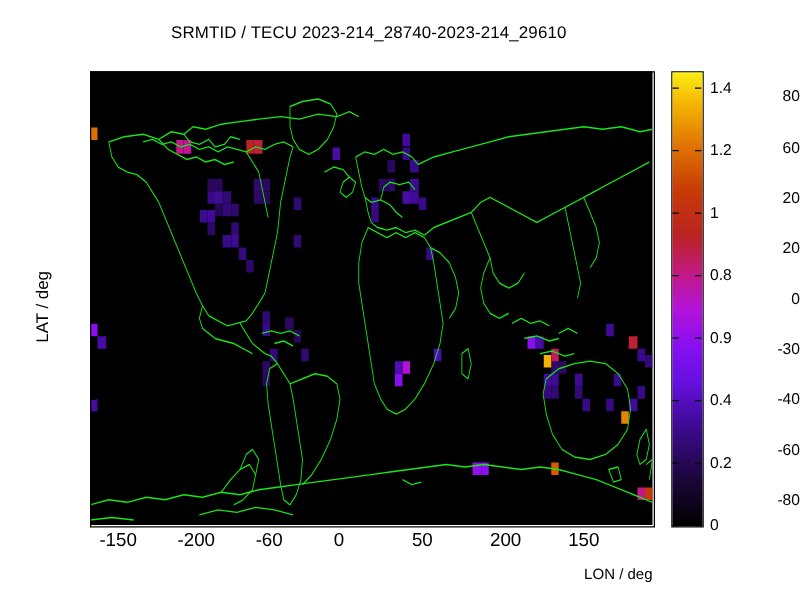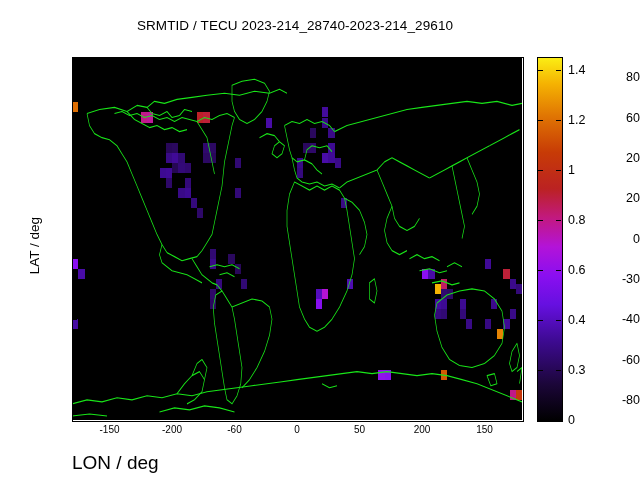--- a/index.html
+++ b/index.html
@@ -14,28 +14,28 @@
   #map-panel{position:absolute;left:72px;top:57px;width:450px;height:363px;
              background:#000;overflow:hidden;}
   #map-frame{position:absolute;left:72px;top:57px;width:450px;height:363px;
              border:1px solid #000;box-sizing:content-box;pointer-events:none;}
   #coast-svg{position:absolute;left:0;top:0;width:450px;height:363px;}
   .cell{position:absolute;}
 
   
   .ytick-label{position:absolute;right:0;width:64px;text-align:right;
                font-size:12.5px;transform:translateY(-50%);}
-  .xtick-label{position:absolute;top:424px;text-align:center;width:60px;
-               font-size:10px;transform:translateX(-30px);}
+  .xtick-label{position:absolute;top:424px;text-align:left;width:60px;
+               font-size:15px;transform:translateX(-30px);}
   .ytick-mark{position:absolute;left:72px;width:5px;height:1px;background:#000;}
   .xtick-mark{position:absolute;top:414px;width:1px;height:5px;background:#000;}
   #ylabel{position:absolute;left:-26px;top:238px;width:120px;text-align:center;
           font-size:13.5px;transform:rotate(-90deg);}
-  #xlabel{position:absolute;left:72px;top:452px;width:450px;text-align:left;
-          font-size:19px;}
+  #xlabel{position:absolute;left:72px;top:452px;width:450px;text-align:right;
+          font-size:12px;}
 
   
   #cbar-panel{position:absolute;left:537px;top:57px;width:24px;height:363px;
               border:1px solid #000;}
   #cbar-gradient{position:absolute;left:0;top:0;width:24px;height:363px;}
   .cbar-tick-label{position:absolute;left:568px;font-size:12.5px;
                    transform:translateY(-50%);}
   .cbar-tick-l{position:absolute;left:538px;width:5px;height:1px;background:#000;}
   .cbar-tick-r{position:absolute;left:556px;width:5px;height:1px;background:#000;}
 </style>
@@ -248,27 +248,27 @@
     <div class="xtick-mark" style="left: 297px;"></div>
     <div class="xtick-label" style="left: 359.5px;">50</div>
     <div class="xtick-mark" style="left: 359.5px;"></div>
     <div class="xtick-label" style="left: 422px;">200</div>
     <div class="xtick-mark" style="left: 422px;"></div>
     <div class="xtick-label" style="left: 484.5px;">150</div>
     <div class="xtick-mark" style="left: 484.5px;"></div>
     <div class="cbar-tick-label" style="top: 420px;">0</div>
     <div class="cbar-tick-l" style="top: 420px;"></div>
     <div class="cbar-tick-r" style="top: 420px;"></div>
-    <div class="cbar-tick-label" style="top: 369.931px;">0.3</div>
+    <div class="cbar-tick-label" style="top: 369.931px;">0.2</div>
     <div class="cbar-tick-l" style="top: 369.931px;"></div>
     <div class="cbar-tick-r" style="top: 369.931px;"></div>
     <div class="cbar-tick-label" style="top: 319.862px;">0.4</div>
     <div class="cbar-tick-l" style="top: 319.862px;"></div>
     <div class="cbar-tick-r" style="top: 319.862px;"></div>
-    <div class="cbar-tick-label" style="top: 269.793px;">0.6</div>
+    <div class="cbar-tick-label" style="top: 269.793px;">0.9</div>
     <div class="cbar-tick-l" style="top: 269.793px;"></div>
     <div class="cbar-tick-r" style="top: 269.793px;"></div>
     <div class="cbar-tick-label" style="top: 219.724px;">0.8</div>
     <div class="cbar-tick-l" style="top: 219.724px;"></div>
     <div class="cbar-tick-r" style="top: 219.724px;"></div>
     <div class="cbar-tick-label" style="top: 169.655px;">1</div>
     <div class="cbar-tick-l" style="top: 169.655px;"></div>
     <div class="cbar-tick-r" style="top: 169.655px;"></div>
     <div class="cbar-tick-label" style="top: 119.586px;">1.2</div>
     <div class="cbar-tick-l" style="top: 119.586px;"></div>

